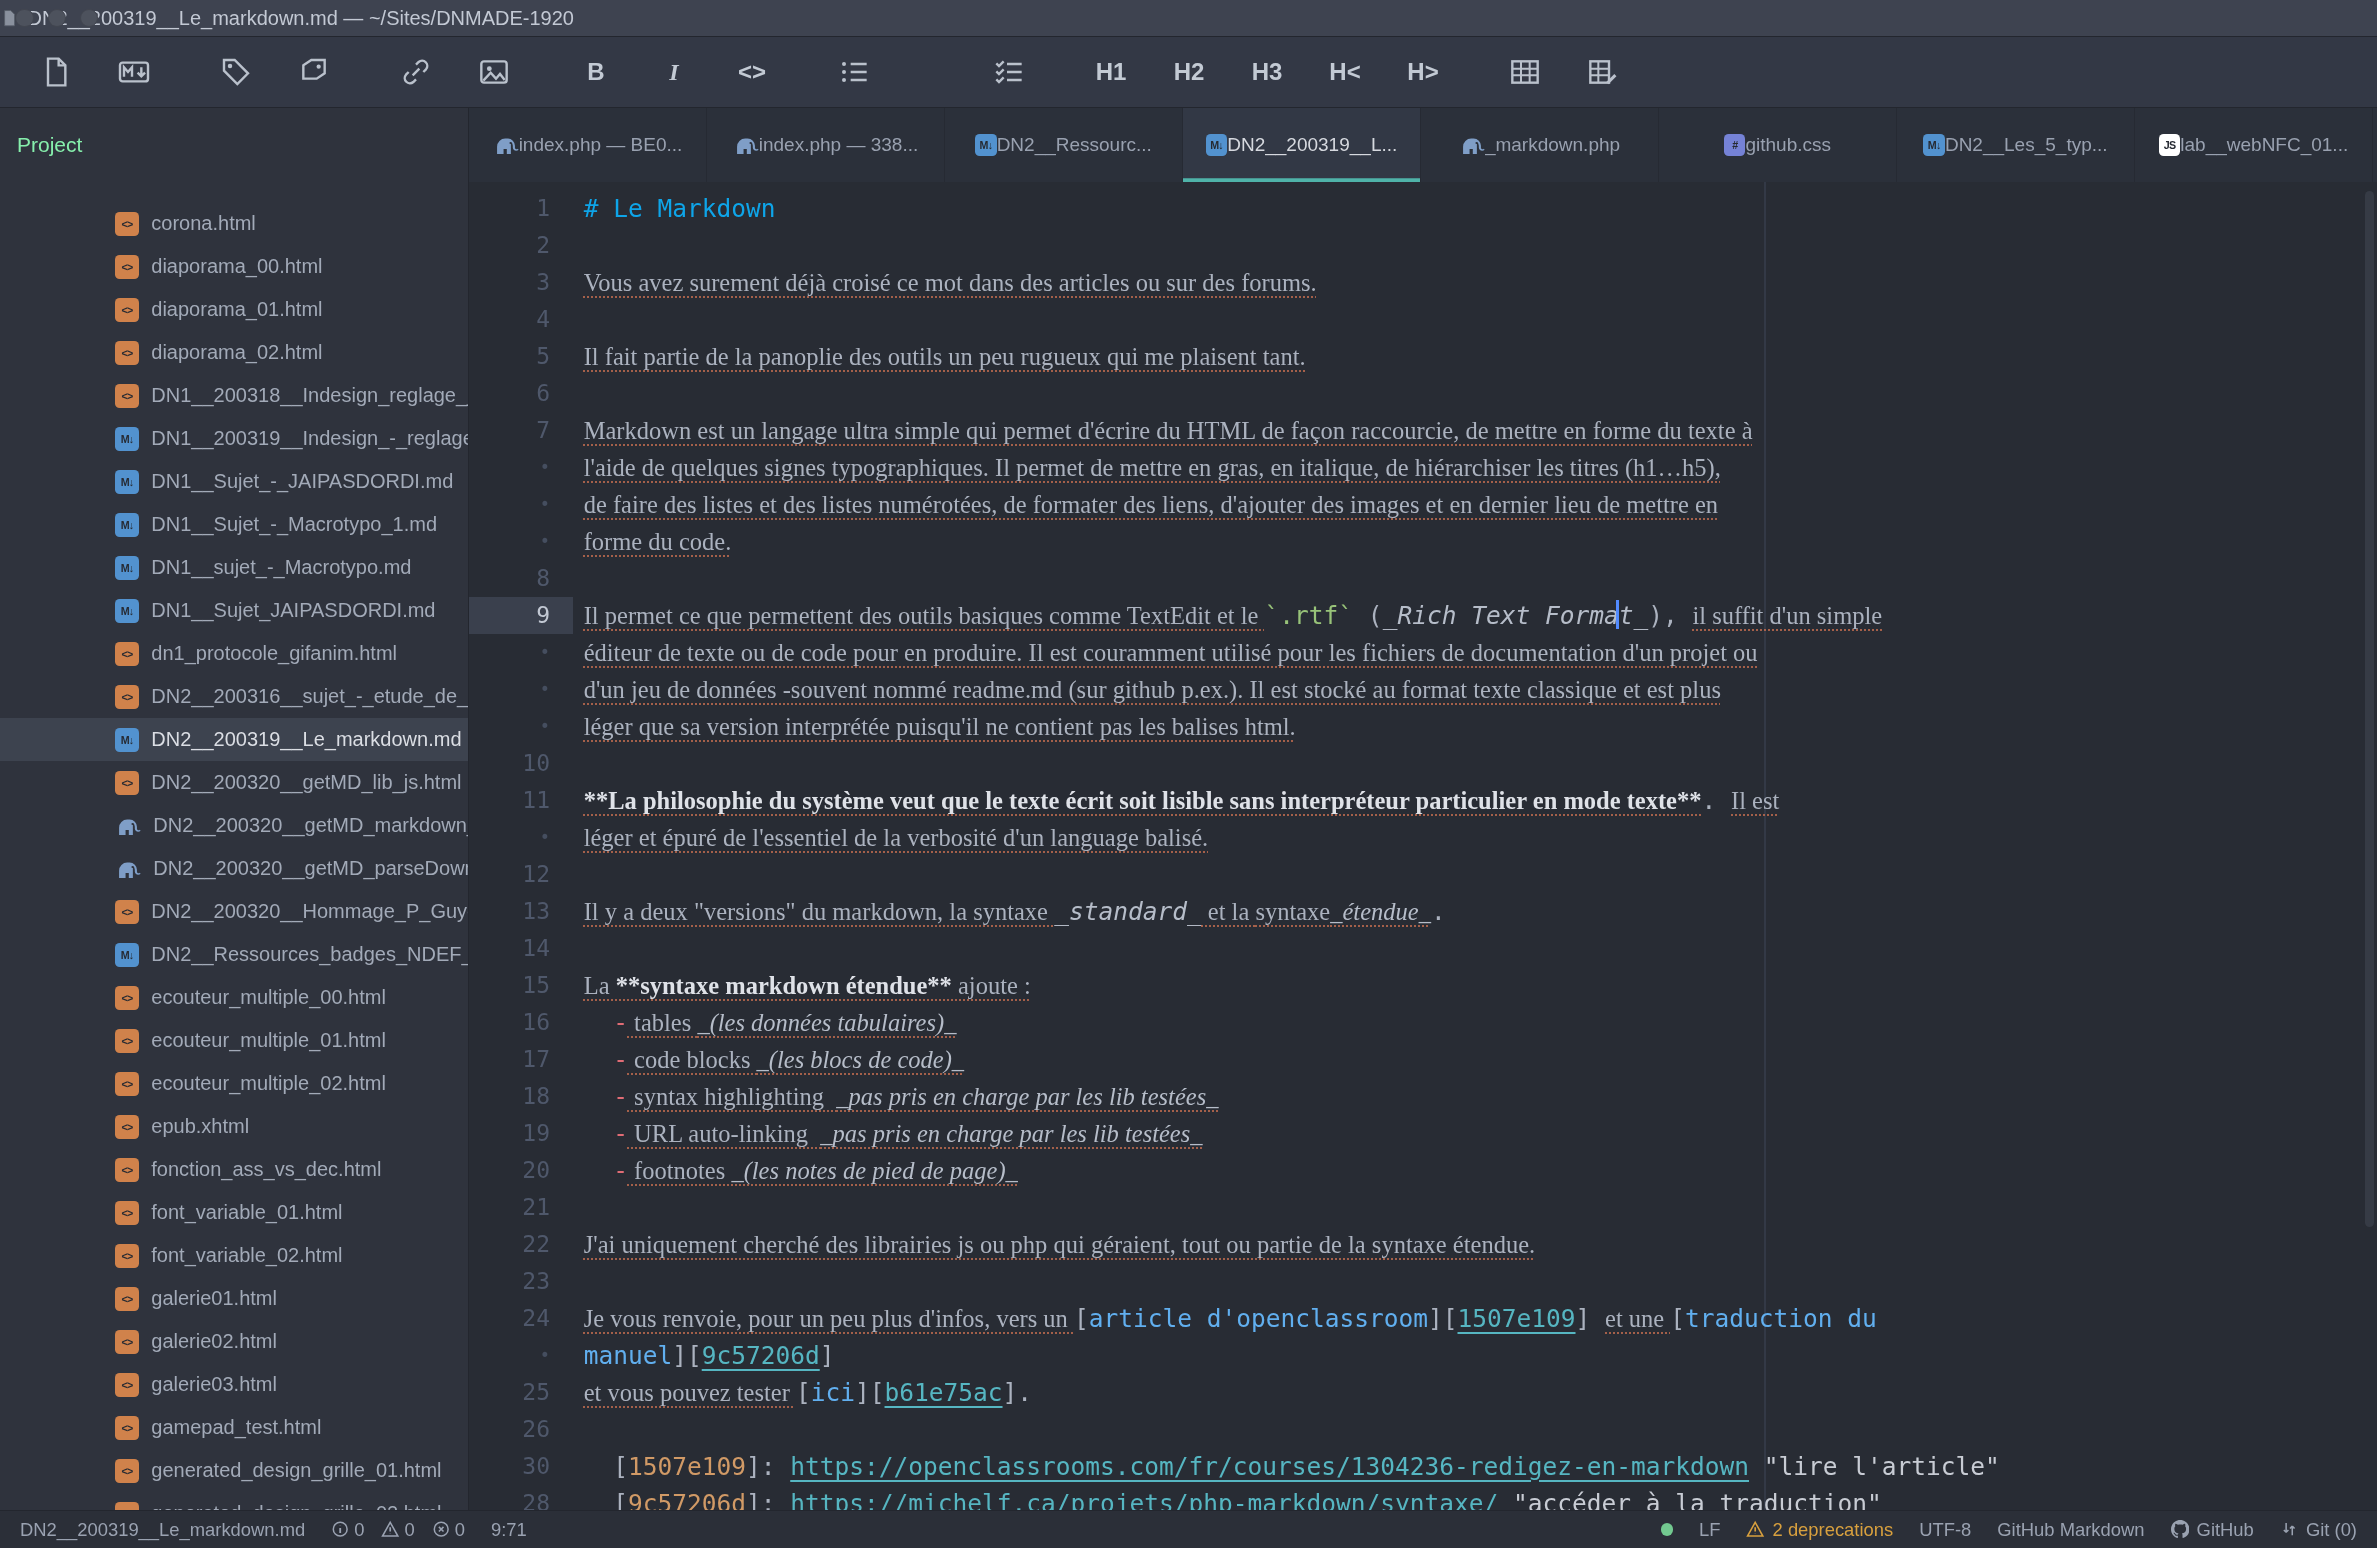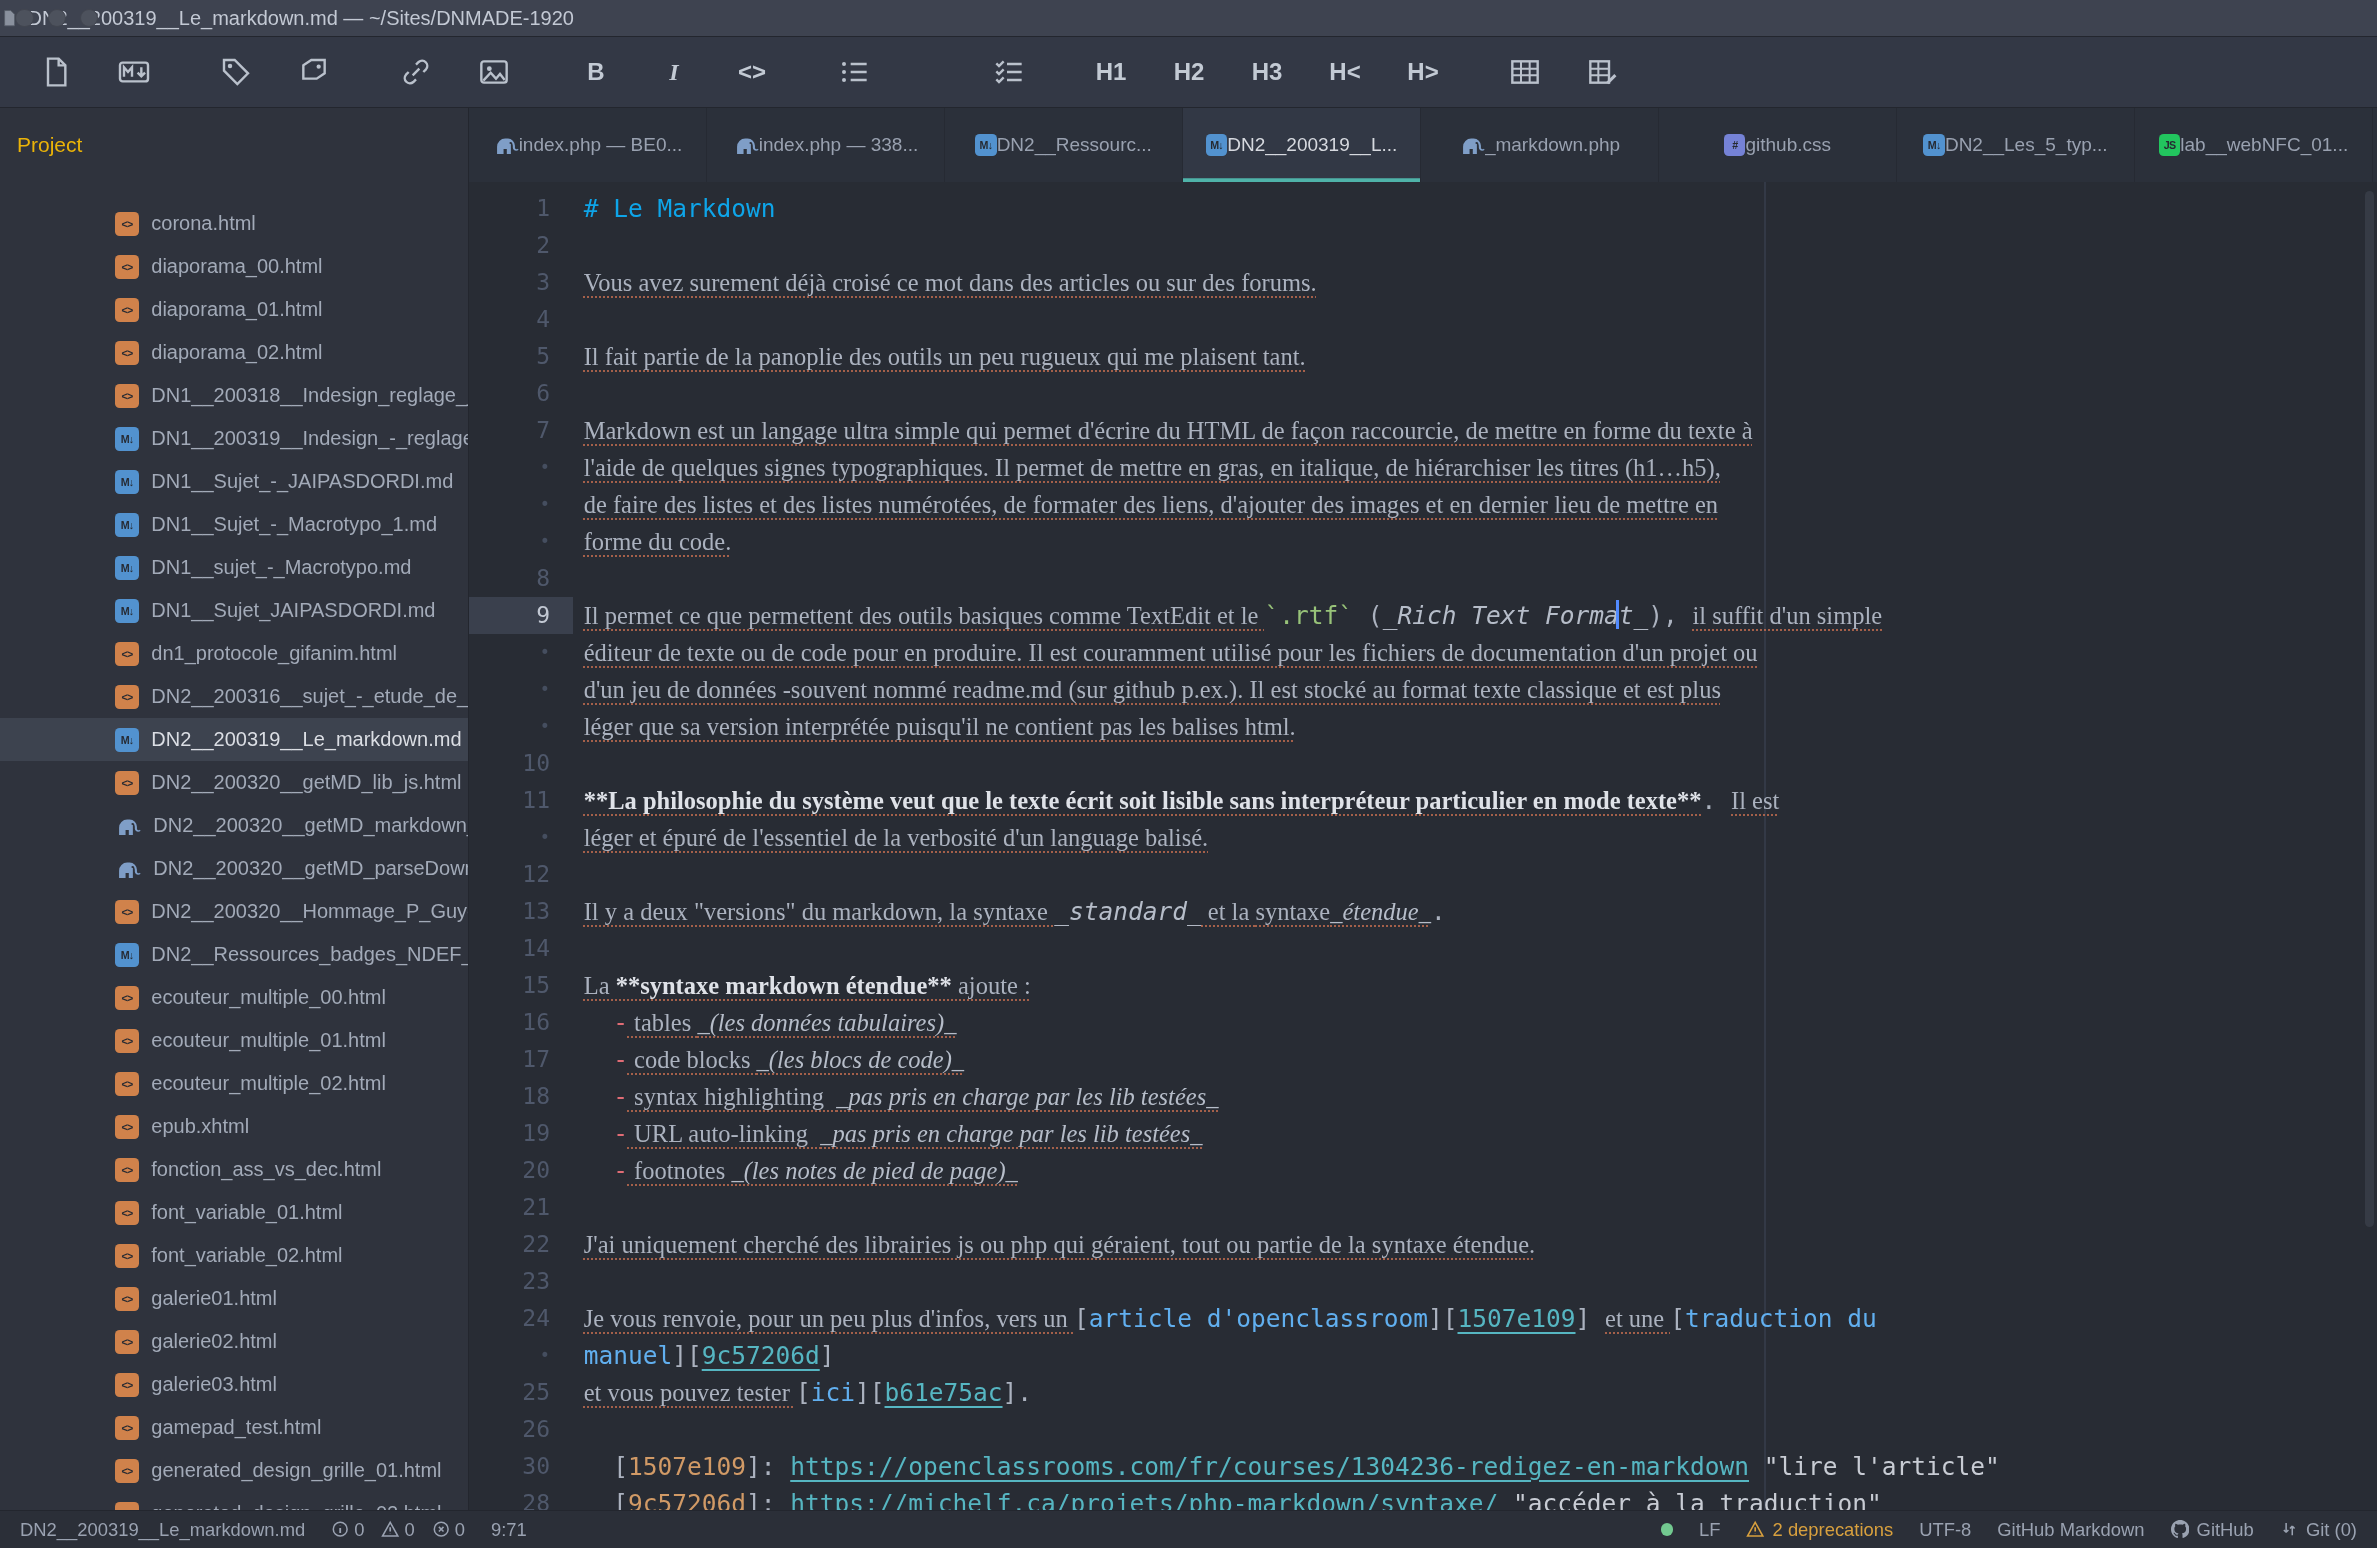--- a/index.html
+++ b/index.html
@@ -28,34 +28,34 @@
   .tb-label { font-size:24px; font-weight:bold; color:#c3cad4; white-space:nowrap; }
   .tb-label.it { font-style:italic; font-family:"Liberation Serif", serif; }
 
   
   .main { flex:1; display:flex; min-height:0; }
 
   
   .sidebar { width:469px; flex:none; background:#2f333d; border-right:0.8px solid #23262e;
              display:flex; flex-direction:column; overflow:hidden; }
   .sidebar-header { height:74px; flex:none; display:flex; align-items:center;
-                    padding-left:17px; font-size:21px; color:#eab308; }
+                    padding-left:17px; font-size:21px; color:#86efac; }
   .tree { list-style:none; padding-top:20px; flex:1; overflow:hidden; }
   .tree-item { height:43px; display:flex; align-items:center; padding-left:115px; gap:12.3px;
                white-space:nowrap; overflow:hidden; }
   .tree-item.selected { background:#3d434f; }
   .tree-label { font-size:20px; color:#a2aab8; }
   .tree-item.selected .tree-label { color:#dbdee4; }
   .badge { width:24px; height:24px; border-radius:4.6px; flex:none; display:flex;
            align-items:center; justify-content:center; font-weight:bold; font-size:10.7px;
            color:#262a32; letter-spacing:-0.8px; }
   .badge.html { background:#d0824b; }
   .badge.md   { background:#5292cf; }
   .badge.css  { background:#7582d6; }
-  .badge.js   { background:#22c55e; }
+  .badge.js   { background:#ffffff; }
   .php-ic { width:26px; height:26px; flex:none; color:#7f9ec7; }
   .php-ic svg { width:26px; height:26px; display:block; }
 
   
   .editor-pane { flex:1; display:flex; flex-direction:column; min-width:0; background:#282c34; }
   .tabbar { height:74px; flex:none; background:#2b303a; display:flex; }
   .tab { width:238px; flex:none; display:flex; align-items:center; justify-content:center;
          gap:0; font-size:19px; color:#99a1b0; border-right:0.8px solid #262a33;
          overflow:hidden; }
   .tab.active { background:#323845; color:#d6d9df; box-shadow:inset 0 -3.8px 0 #4fb3a9; }

